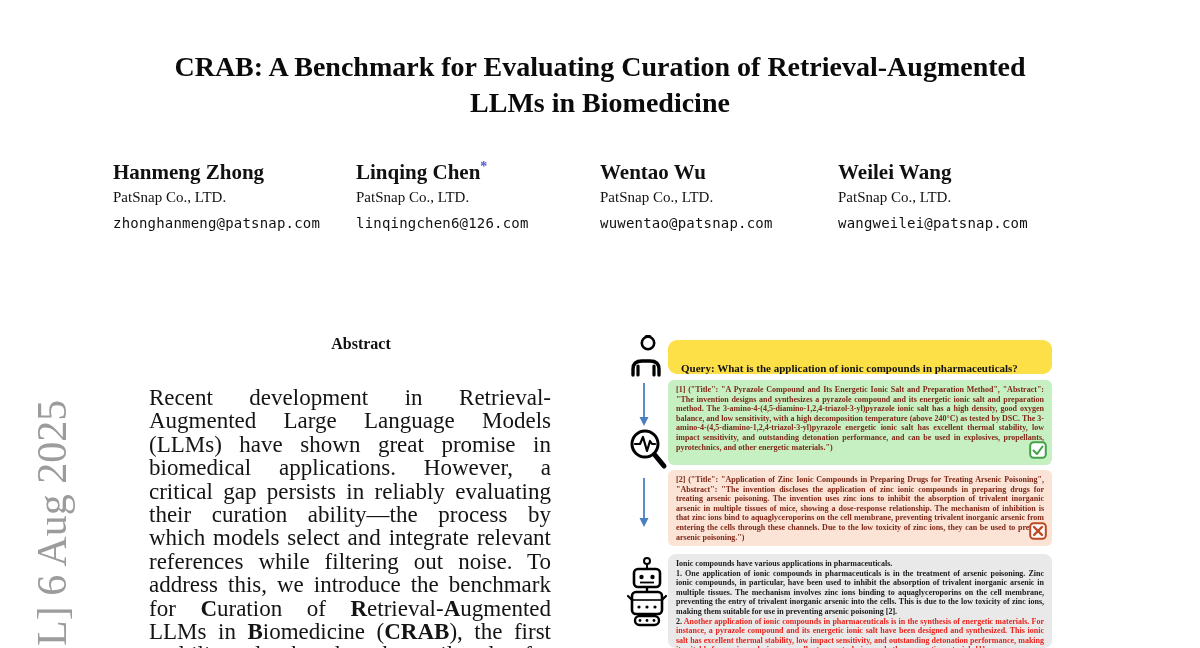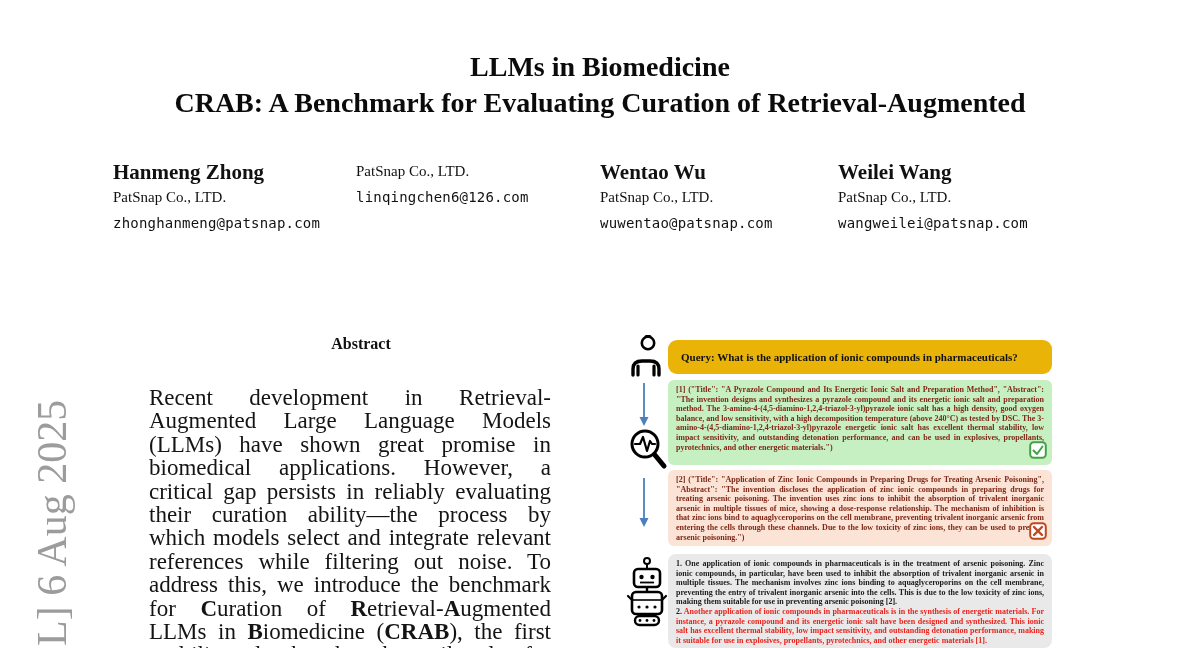--- a/index.html
+++ b/index.html
@@ -25,48 +25,49 @@
 
   
   .abstract-heading{position:absolute;left:160px;top:335px;width:402px;text-align:center;
                     font-weight:bold;font-size:16px;}
   .abstract-body{position:absolute;left:149px;top:386px;width:402px;
                  font-size:23px;line-height:23.4px;text-align:justify;color:#141414;}
 
   
   .fig-icon{position:absolute;}
   .bubble{position:absolute;left:668px;width:384px;box-sizing:border-box;border-radius:9px;}
-  .query-box{top:340px;height:34px;background:#eab308;display:flex;align-items:center;
+  .query-box{top:340px;height:34px;background:#fde047;display:flex;align-items:flex-end;
              padding:0 13px;font-weight:bold;font-size:11px;color:#111;}
   .ref-box{padding:5px 8px;font-weight:bold;font-size:8px;line-height:9.6px;
            text-align:justify;border-radius:6px;}
   .green-box{top:380px;height:85px;background:#c6f0c2;color:#7e2817;}
   .orange-box{top:470px;height:76px;background:#fbe3d6;color:#7e2817;}
   .answer-box{top:554px;height:94px;background:#e9e9e9;color:#1a1a1a;
               padding:5px 8px;font-weight:bold;font-size:8px;line-height:9.6px;
               text-align:justify;border-radius:8px;overflow:hidden;}
   .answer-box .red{color:#e8231c;}
   .verdict{position:absolute;right:5px;bottom:3px;}
 </style>
 </head>
 <body>
 
 <div class="page">
 
   <div class="title">
+    <div>CRAB: A Benchmark for Evaluating Curation of Retrieval-Augmented</div>
     <div>LLMs in Biomedicine</div>
-    <div>CRAB: A Benchmark for Evaluating Curation of Retrieval-Augmented</div>
   </div>
 
   <div class="author-col" style="left:113px">
     <div class="author-name"><span>Hanmeng Zhong</span><sup class="asterisk"></sup></div>
     <div class="author-affil">PatSnap Co., LTD.</div>
     <div class="author-email">zhonghanmeng@patsnap.com</div>
   </div>
   <div class="author-col" style="left:356px">
+    <div class="author-name"><span>Linqing Chen</span><sup class="asterisk">*</sup></div>
     <div class="author-affil">PatSnap Co., LTD.</div>
     <div class="author-email">linqingchen6@126.com</div>
   </div>
   <div class="author-col" style="left:600px">
     <div class="author-name"><span>Wentao Wu</span><sup class="asterisk"></sup></div>
     <div class="author-affil">PatSnap Co., LTD.</div>
     <div class="author-email">wuwentao@patsnap.com</div>
   </div>
   <div class="author-col" style="left:838px">
     <div class="author-name"><span>Weilei Wang</span><sup class="asterisk"></sup></div>
@@ -152,17 +153,18 @@
       <line x1="2" y1="40" x2="6" y2="44" stroke="#000" stroke-width="2.2" stroke-linecap="round"></line>
       <line x1="40" y1="40" x2="36" y2="44" stroke="#000" stroke-width="2.2" stroke-linecap="round"></line>
       <rect x="9" y="60" width="24" height="9" rx="4.5" fill="none" stroke="#000" stroke-width="2.4"></rect>
       <circle cx="14" cy="64.5" r="1.4" fill="#000"></circle>
       <circle cx="21" cy="64.5" r="1.4" fill="#000"></circle>
       <circle cx="28" cy="64.5" r="1.4" fill="#000"></circle>
     </svg>
   </div>
 
   <div class="bubble answer-box">
+    <div>Ionic compounds have various applications in pharmaceuticals.</div>
     <div>1. One application of ionic compounds in pharmaceuticals is in the treatment of arsenic poisoning. Zinc ionic compounds, in particular, have been used to inhibit the absorption of trivalent inorganic arsenic in multiple tissues. The mechanism involves zinc ions binding to aquaglyceroporins on the cell membrane, preventing the entry of trivalent inorganic arsenic into the cells. This is due to the low toxicity of zinc ions, making them suitable for use in preventing arsenic poisoning [2].</div>
     <div><span>2.</span><span class="red"> Another application of ionic compounds in pharmaceuticals is in the synthesis of energetic materials. For instance, a pyrazole compound and its energetic ionic salt have been designed and synthesized. This ionic salt has excellent thermal stability, low impact sensitivity, and outstanding detonation performance, making it suitable for use in explosives, propellants, pyrotechnics, and other energetic materials [1].</span></div>
   </div>
 
 </div>
 
 </body></html>

